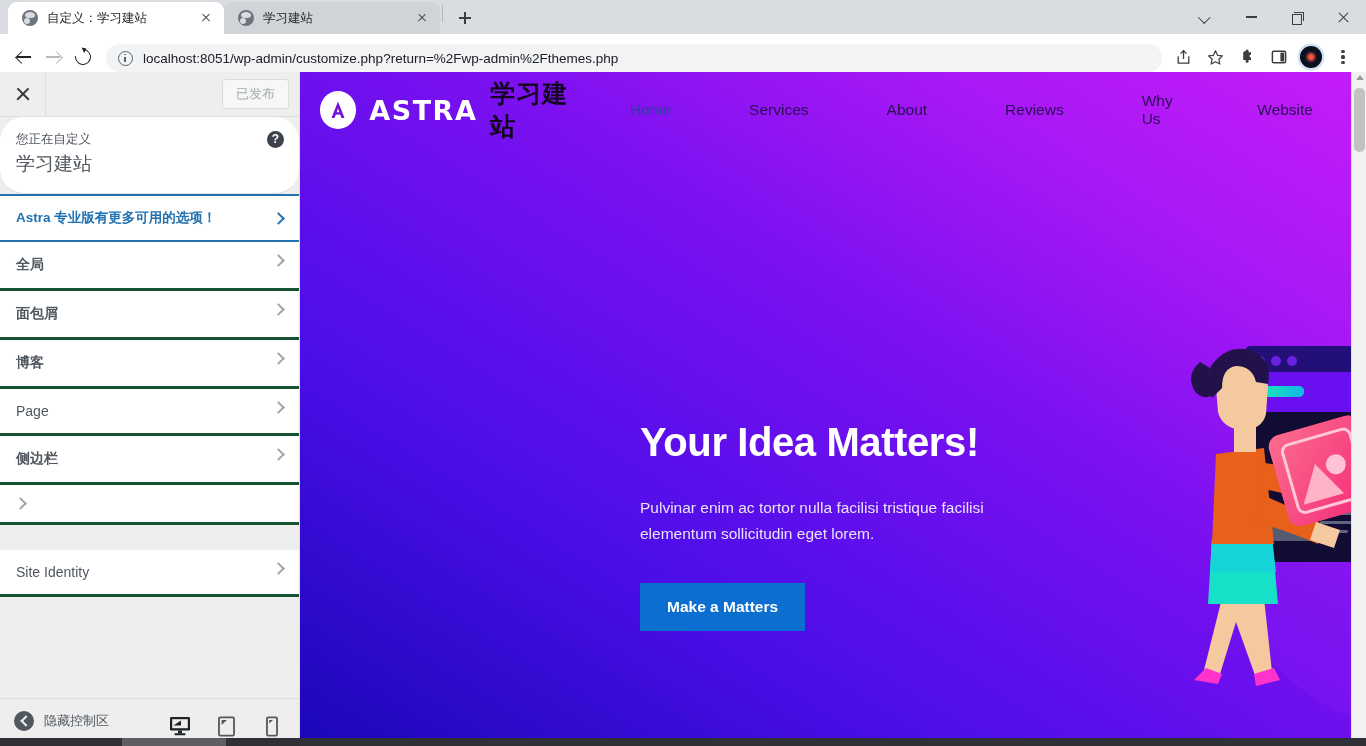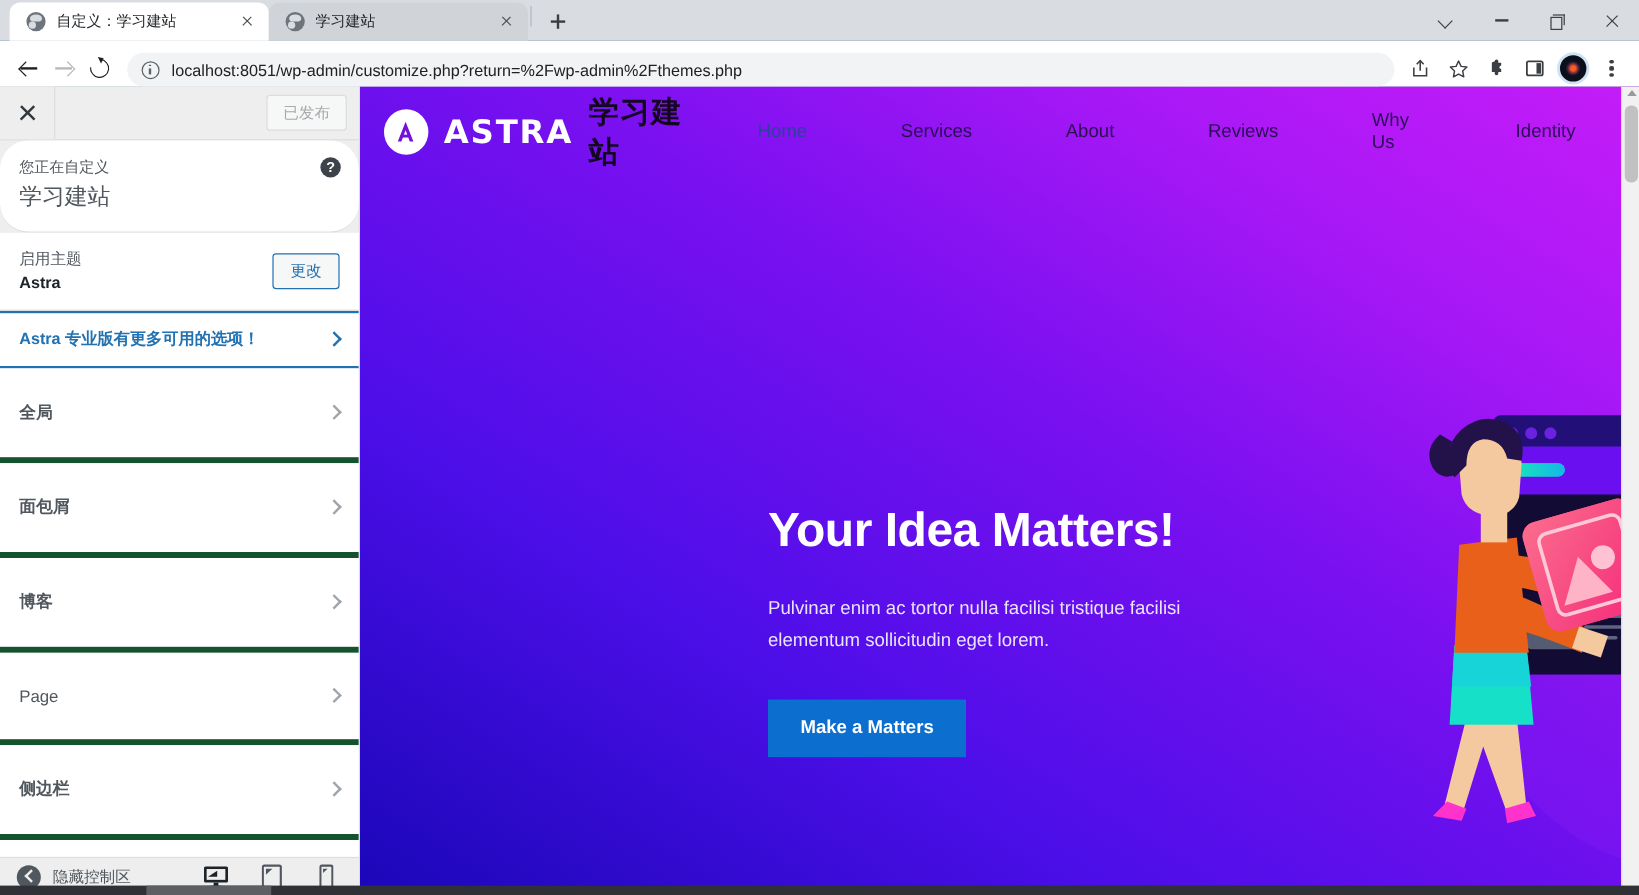--- a/index.html
+++ b/index.html
@@ -109,30 +109,30 @@
   .cz-theme-txt { flex:1; }
   .cz-theme-label { font-size:13px; color:#50575e; line-height:1.5; }
   .cz-theme-name { font-size:13.5px; color:#1d2327; font-weight:600; line-height:1.5; }
   .cz-change { padding:5px 14px; font-size:13px; color:#2271b1; background:#f6f7f7;
                border:1px solid #2271b1; border-radius:3px; }
 
   .cz-scroll { flex:1; overflow:hidden; background:#eee; position:relative; }
   .cz-pro { background:#fff; border-top:2px solid #2271b1; border-bottom:2px solid #2271b1;
             padding:13px 16px; display:flex; align-items:center; }
   .cz-pro-label { flex:1; font-size:13.5px; color:#2271b1; font-weight:700; }
-  .cz-item { background:#fff; border-bottom:5px solid #14532d; padding:28px 16px; display:flex; align-items:center; }
+  .cz-item { background:#fff; border-bottom:3px solid #14532d; padding:14px 16px; display:flex; }
   .cz-item-label { flex:1; font-size:14px; color:#50575e; font-weight:600; }
   .cz-item-label.latin { font-weight:400; }
   .cz-gap { height:25px; background:#eee; }
   .chev { width:9px; height:9px; border-right:2px solid #a0a5aa; border-top:2px solid #a0a5aa;
           transform:rotate(45deg); flex:none; }
   .chev.blue { border-color:#2271b1; }
 
-  .cz-footer { height:32px; background:#eeeeee; border-top:1px solid #ddd; display:flex; align-items:center;
-               padding:0 14px; flex:none; }
+  .cz-footer { height:48px; background:#eeeeee; border-top:1px solid #ddd; display:flex; align-items:flex-start;
+               padding:12px 14px; flex:none; }
   .cz-hide { display:flex; align-items:center; flex:1; }
   .cz-hide-ic { width:20px; height:20px; border-radius:50%; background:#50575e; position:relative; margin-right:10px; flex:none; }
   .cz-hide-ic::after { content:""; position:absolute; left:7.5px; top:5.5px; width:6px; height:6px;
      border-left:2px solid #eee; border-bottom:2px solid #eee; transform:rotate(45deg); }
   .cz-hide-label { font-size:13px; color:#50575e; }
   .cz-devices { display:flex; align-items:center; gap:20px; }
   .dev { width:26px; height:30px; display:flex; align-items:center; justify-content:center; position:relative; }
   .dev.active::after { content:""; position:absolute; bottom:-7px; left:-1px; width:28px; height:4px; background:#1d2327; }
 
   
@@ -275,27 +275,20 @@
         <div class="cz-topbar-sp"></div>
         <div class="cz-publish">已发布</div>
       </div>
 
       <div class="cz-info">
         <div class="cz-info-label">您正在自定义</div>
         <div class="cz-info-title">学习建站</div>
         <div class="cz-help">?</div>
       </div>
 
-      <div class="cz-theme">
-        <div class="cz-theme-txt">
-          <div class="cz-theme-label">启用主题</div>
-          <div class="cz-theme-name">Astra</div>
-        </div>
-        <div class="cz-change">更改</div>
-      </div>
 
       <div class="cz-scroll">
 
         <div class="cz-pro">
           <span class="cz-pro-label">Astra 专业版有更多可用的选项！</span>
           <span class="chev blue"></span>
         </div>
 
         <div class="cz-item">
           <span class="cz-item-label">全局</span>
@@ -372,21 +365,21 @@
           </span>
           <span class="brand-name">ASTRA</span>
           <span class="brand-cn">学习建站</span>
         </div>
         <nav class="site-nav">
           <a class="nav-link current">Home</a>
           <a class="nav-link">Services</a>
           <a class="nav-link">About</a>
           <a class="nav-link">Reviews</a>
           <a class="nav-link">Why Us</a>
-          <a class="nav-link">Identity</a>
+          <a class="nav-link">Website</a>
         </nav>
       </div>
 
       <div class="hero">
         <div class="hero-copy">
           <h1 class="hero-title">Your Idea Matters!</h1>
           <p class="hero-sub">Pulvinar enim ac tortor nulla facilisi tristique facilisi elementum sollicitudin eget lorem.</p>
           <a class="hero-btn">Make a Matters</a>
         </div>
 

